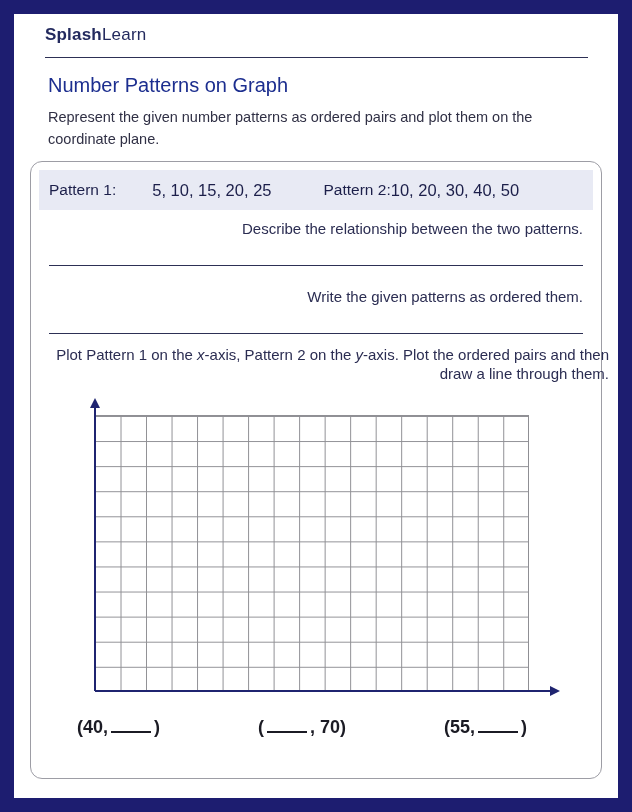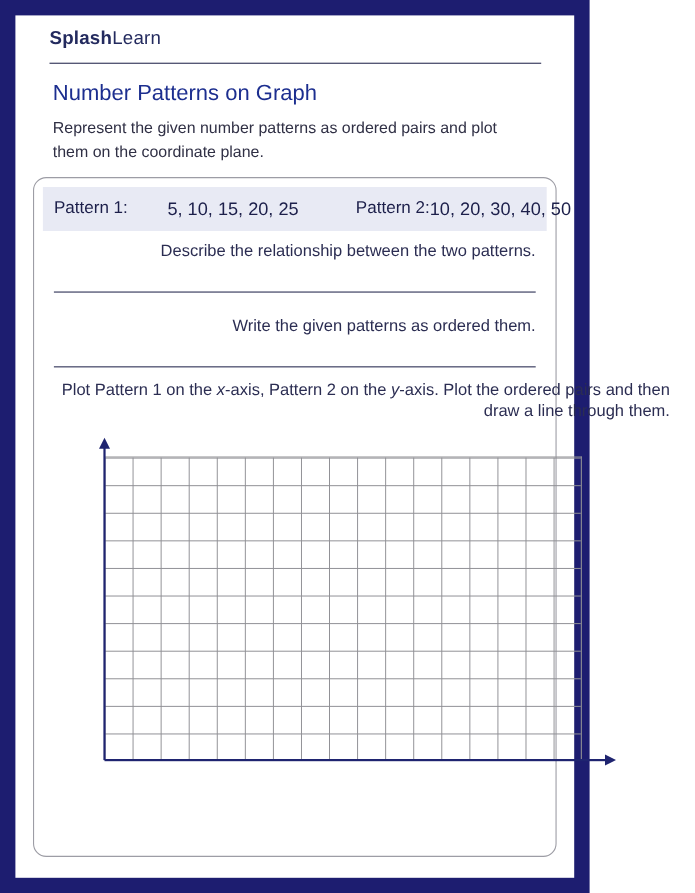--- a/index.html
+++ b/index.html
@@ -13,21 +13,21 @@
     --line-navy:#2d3055;
     --grid-gray:#8f8f94;
     --axis-navy:#1f2470;
     --pair-text:#1b1b24;
     --frame-gray:#9d9da5;
   }
   *{margin:0;padding:0;box-sizing:border-box;}
   html,body{background:#fff;}
   body{font-family:"Liberation Sans", sans-serif;}
   .page{
-    width:536px;height:812px;
+    width:632px;height:812px;
     border:14px solid var(--border-navy);
     background:#fff;
     padding:11px 16px 0;
     position:relative;
   }
   .header{
     margin:0 14px 0 15px;
     border-bottom:1.4px solid var(--line-navy);
     padding-bottom:12px;
   }
@@ -151,15 +151,20 @@
 
     <div class="graph-area">
       <div class="grid" style="background-image: linear-gradient(to right, rgb(143, 143, 148) 1px, transparent 1px), linear-gradient(rgb(143, 143, 148) 1px, transparent 1px); background-size: 25.5294px 25.0909px; border-top: 1px solid rgb(143, 143, 148); border-right: 1px solid rgb(143, 143, 148);"></div>
       <div class="y-axis"></div>
       <div class="y-arrow"></div>
       <div class="x-axis"></div>
       <div class="x-arrow"></div>
     </div>
 
 
+    <div class="pairs-row">
+      <span><span>(40,</span><span class="blank"></span><span>)</span></span>
+      <span><span>(</span><span class="blank"></span><span>, 70)</span></span>
+      <span><span>(55,</span><span class="blank"></span><span>)</span></span>
+    </div>
 
   </div>
 </div>
 
 </body></html>

